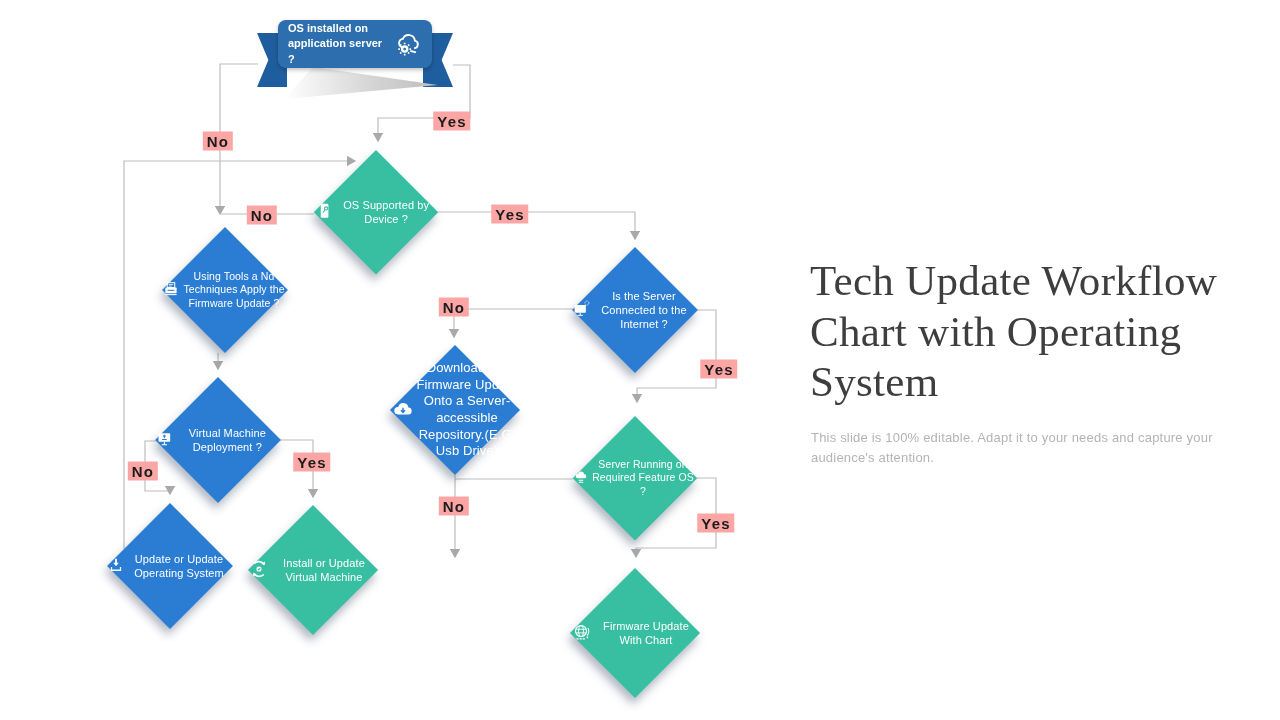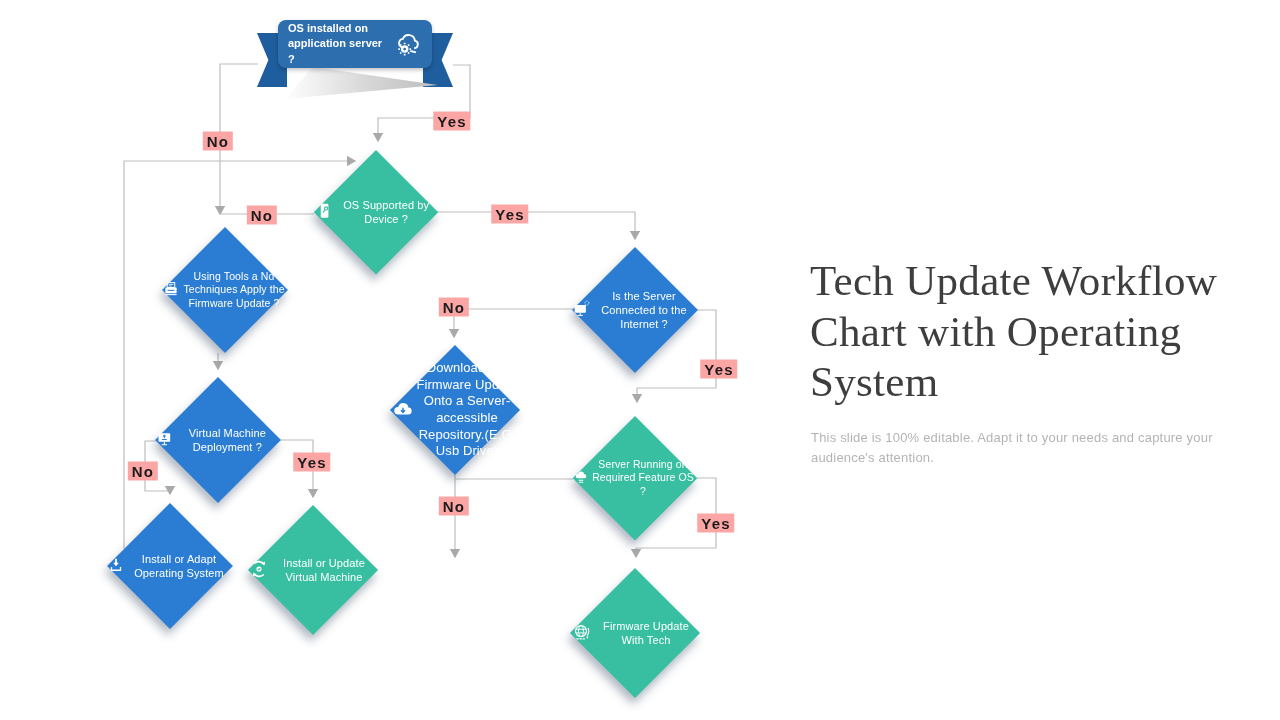--- a/index.html
+++ b/index.html
@@ -206,21 +206,21 @@
   <div class="node blue fs11" style="left:107px;top:503px;width:126px;height:126px;">
     <div class="shape"></div>
     <div class="content">
       <span class="icon">
         <svg viewBox="0 0 24 24">
           <path d="M12 3.5 v7" stroke="#fff" stroke-width="2.4"></path>
           <path d="M8.3 9 L12 13.5 L15.7 9 z" fill="#fff"></path>
           <path d="M6 14.5 v4.5 h12 v-4.5" fill="none" stroke="#fff" stroke-width="1.7"></path>
         </svg>
       </span>
-      <span class="label">Install or Adapt Operating System</span>
+      <span class="label">Update or Update Operating System</span>
     </div>
   </div>
 
   <div class="node teal fs11" style="left:248px;top:505px;width:130px;height:130px;">
     <div class="shape"></div>
     <div class="content">
       <span class="icon">
         <svg viewBox="0 0 24 24">
           <path d="M17.6 7.2 a7 7 0 0 0-10.8-1.2" fill="none" stroke="#fff" stroke-width="1.8"></path>
           <path d="M18.6 3.8 l-.5 4 -3.6-1.8 z" fill="#fff"></path>
@@ -241,21 +241,21 @@
       <span class="icon">
         <svg viewBox="0 0 24 24">
           <circle cx="12" cy="11" r="6" fill="none" stroke="#fff" stroke-width="1.3"></circle>
           <ellipse cx="12" cy="11" rx="2.7" ry="6" fill="none" stroke="#fff" stroke-width="1"></ellipse>
           <path d="M6.4 9 h11.2 M6.4 13 h11.2" stroke="#fff" stroke-width="1"></path>
           <path d="M19.6 7.5 a8.2 8.2 0 0 1-1 8.6" fill="none" stroke="#fff" stroke-width="1.1"></path>
           <path d="M17.6 17.2 l2.6-.2 -1 2.4 z" fill="#fff"></path>
           <path d="M7 19.5 h10" stroke="#fff" stroke-width="1.6" stroke-dasharray="2.4 1"></path>
         </svg>
       </span>
-      <span class="label">Firmware Update With Tech</span>
+      <span class="label">Firmware Update With Chart</span>
     </div>
   </div>
 
   <div class="edge-label" style="left:218px;top:141px;">No</div>
   <div class="edge-label" style="left:452px;top:121px;">Yes</div>
   <div class="edge-label" style="left:262px;top:215px;">No</div>
   <div class="edge-label" style="left:510px;top:214px;">Yes</div>
   <div class="edge-label" style="left:454px;top:307px;">No</div>
   <div class="edge-label" style="left:719px;top:369px;">Yes</div>
   <div class="edge-label" style="left:143px;top:471px;">No</div>

